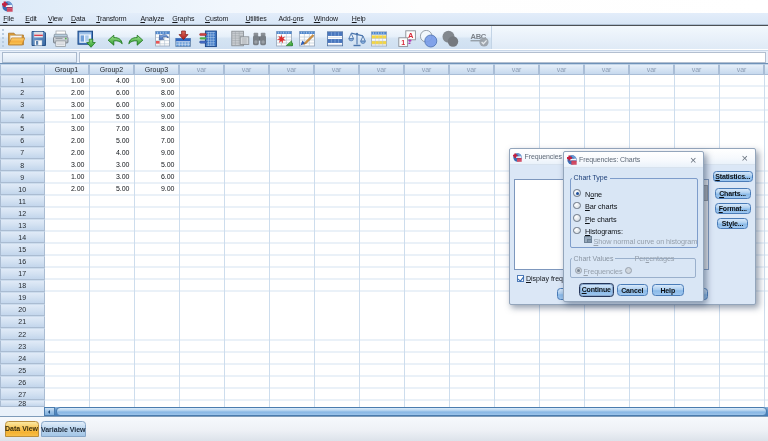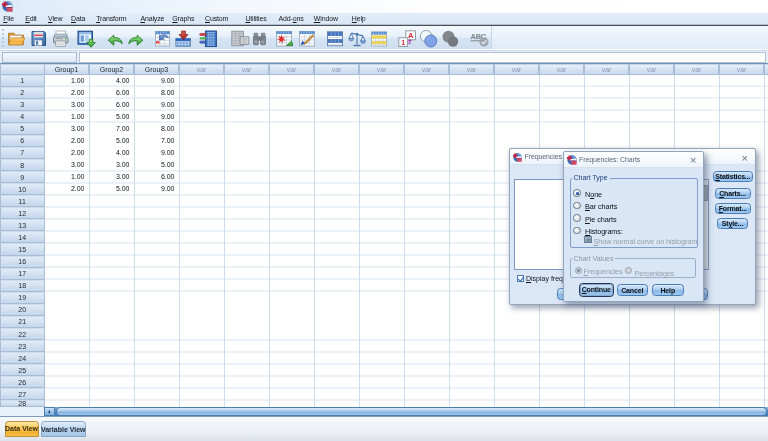--- a/index.html
+++ b/index.html
@@ -450,18 +450,18 @@
     <div class="radio" style="left:9.2px;top:74.7px"></div>
     <div class="rlab" style="left:21px;top:75px"><u>H</u>istograms:</div>
     <div id="subchk" style="left:20.4px;top:84.3px"></div>
     <div class="rlab dis2" style="left:29.5px;top:84.5px"><u>S</u>how normal curve on histogram</div>
     <div class="gbox" style="left:5.5px;top:106px;width:126.5px;height:19.5px;border-color:#9ab0cc">
       <span class="lab dis2" style="color:#8a95a2">Chart Values</span>
     </div>
     <div class="radio dis sel" style="left:10.5px;top:114.5px"></div>
     <div class="rlab dis2" style="left:19.5px;top:114.8px"><u>F</u>requencies</div>
     <div class="radio dis" style="left:60.5px;top:114.5px"></div>
-    <div class="rlab dis2" style="left:70.5px;top:117px">Per<u>c</u>entages</div>
+    <div class="rlab dis2" style="left:70.5px;top:102px">Per<u>c</u>entages</div>
     <div class="btn" style="left:15px;top:131px;width:34.5px;height:13.5px;border:1px solid #24365a;box-shadow:0 0 0 1px #89a8cc inset"><u>C</u>ontinue</div>
     <div class="btn" style="left:52.5px;top:132.2px;width:31.5px;height:12px">Cancel</div>
     <div class="btn" style="left:88px;top:132.2px;width:31.5px;height:12px">Help</div>
   </div>
 </div>
 
 </body></html>

